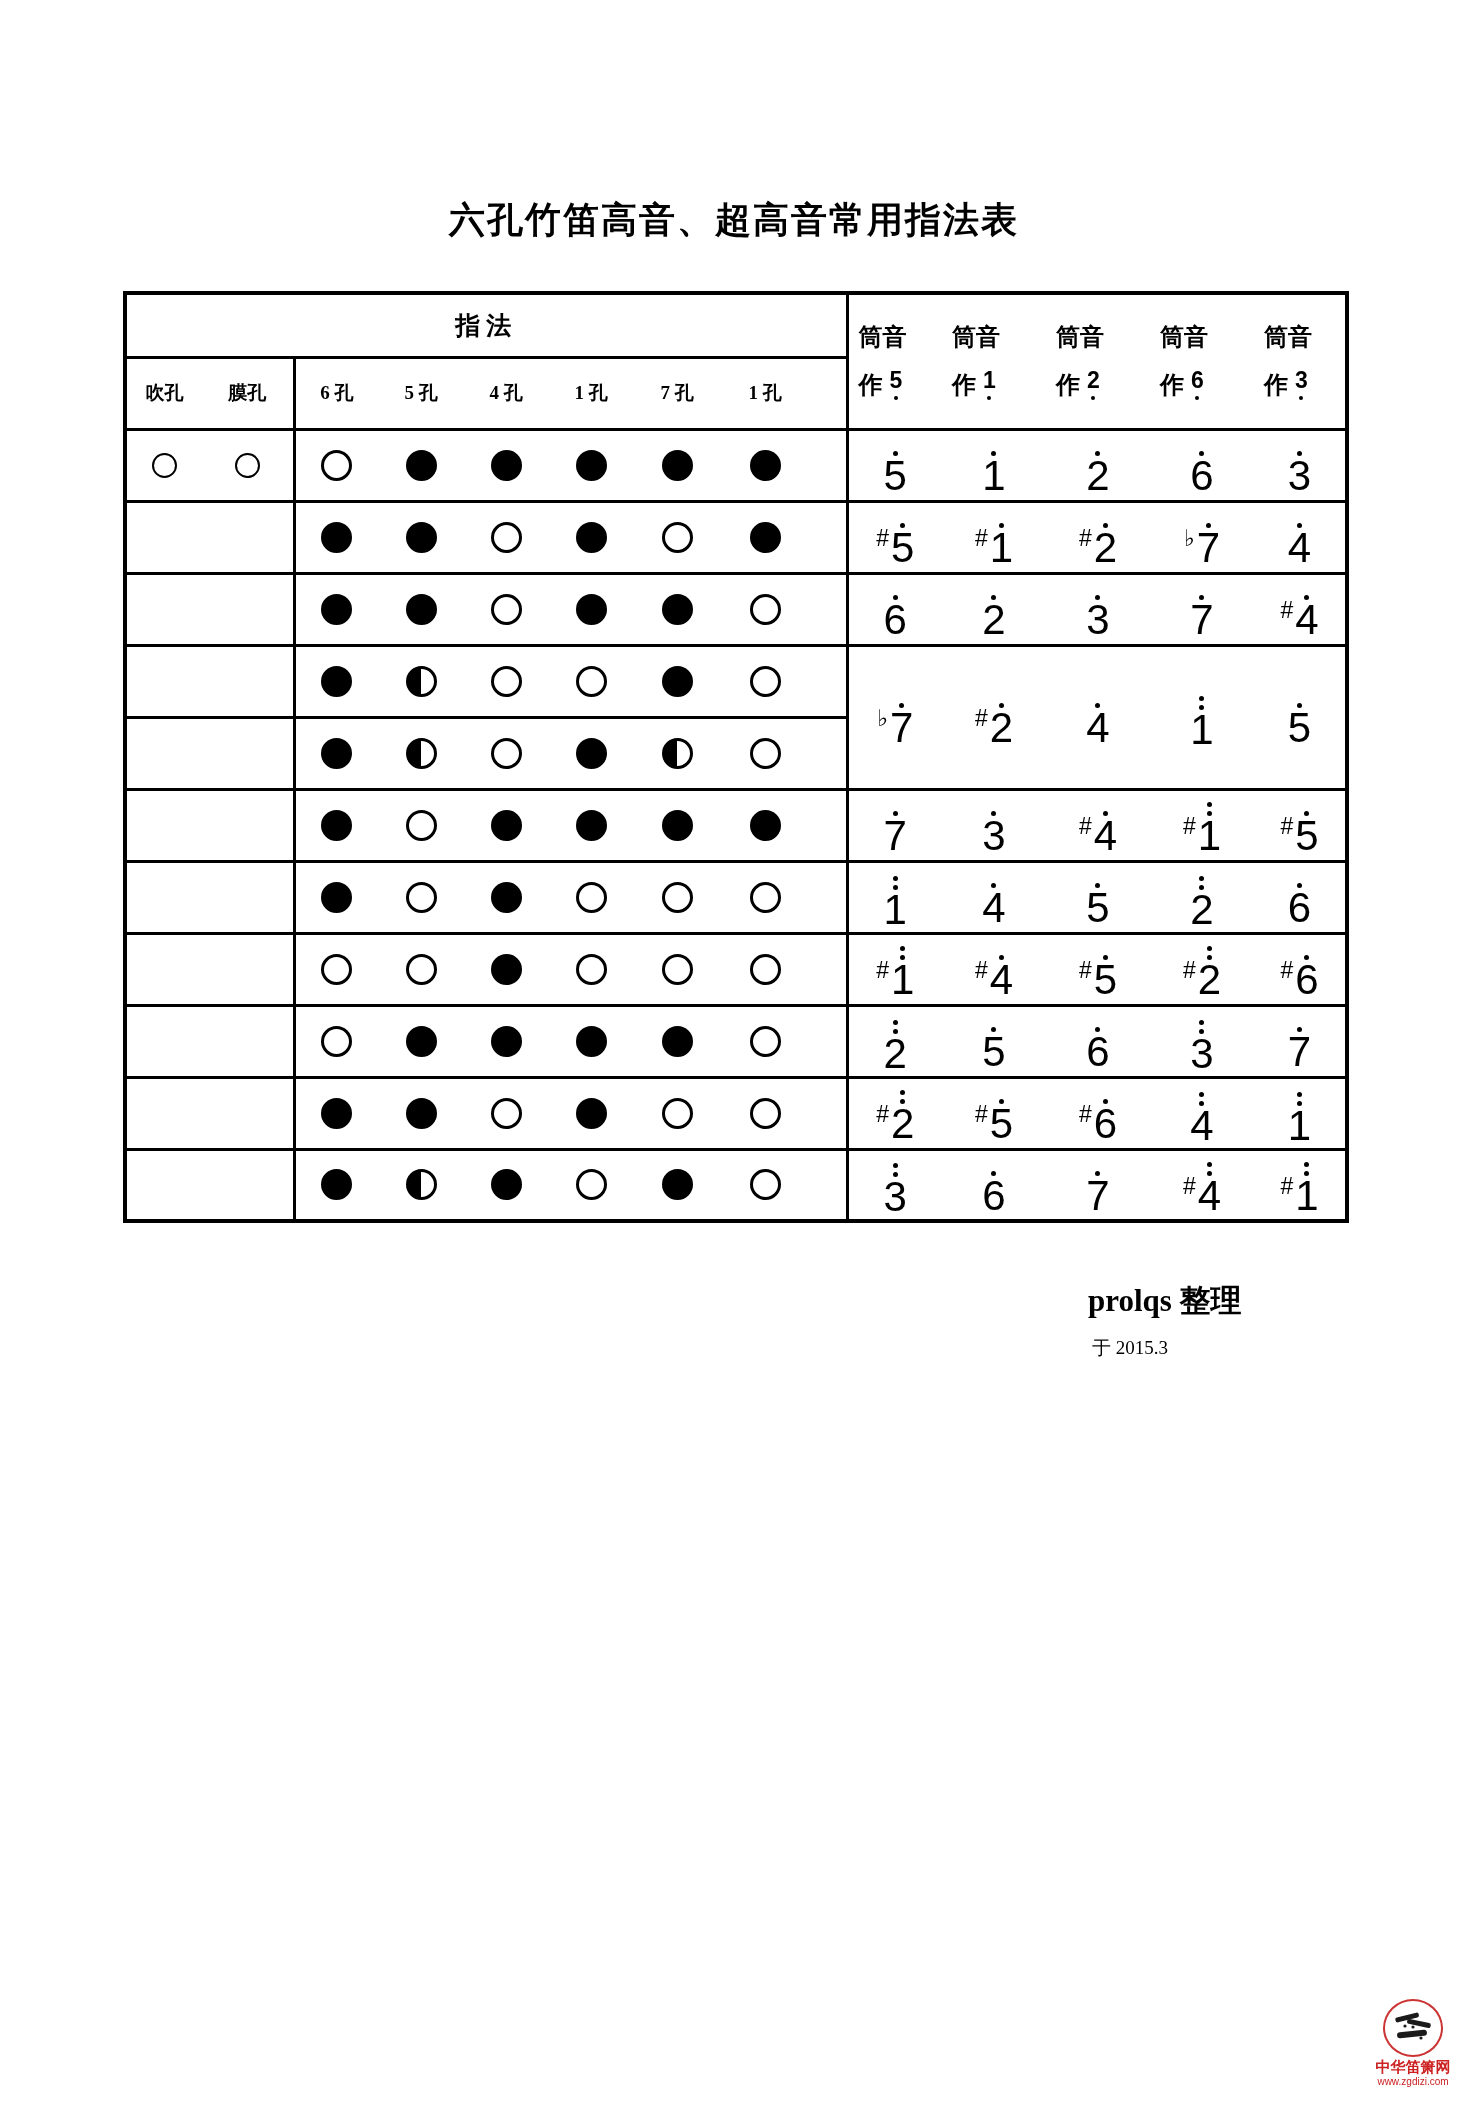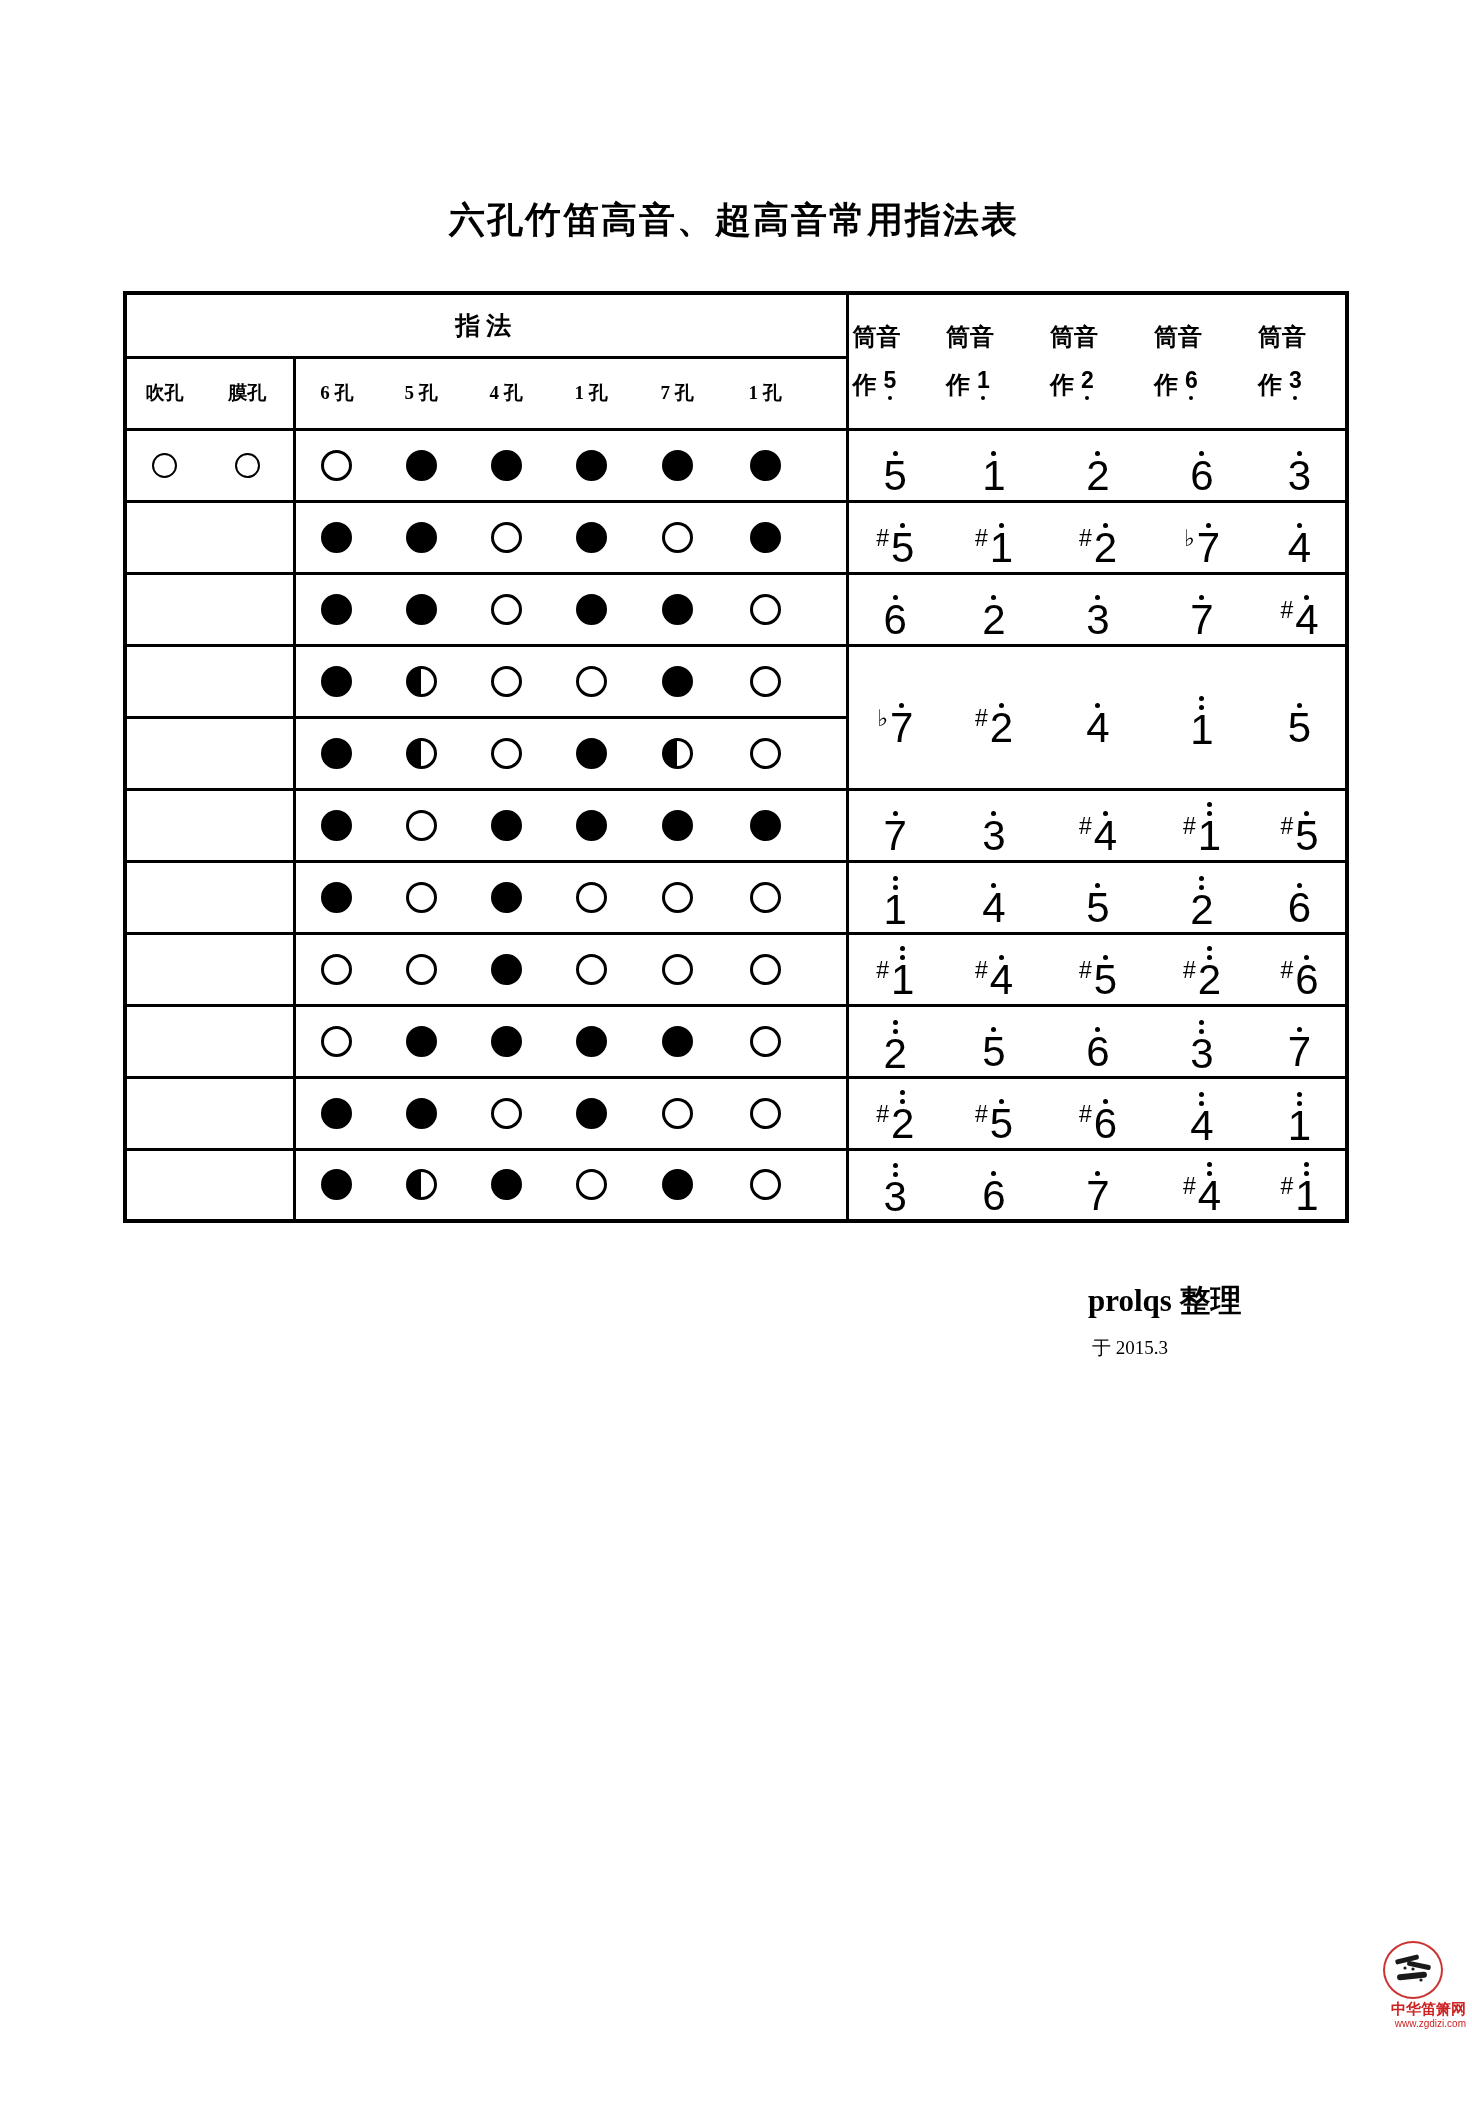--- a/index.html
+++ b/index.html
@@ -22,21 +22,21 @@
     padding:0;text-align:center;vertical-align:middle;
     border-bottom:3px solid #000;
     overflow:visible;
   }
   .ftable tr{height:72px;}
   .ftable tr.hrow1{height:64px;}
   td.v1{border-right:3px solid #000;}
   td.v2{border-right:3px solid #000;}
   td.zhifa{font-size:25px;font-weight:bold;letter-spacing:6px;}
   td.h-hole{font-size:19px;font-weight:bold;white-space:nowrap;}
-  td.h-note{text-align:left;padding-left:4px;}
+  td.h-note{text-align:left;padding-left:10px;}
   .tongyin{font-size:24px;font-weight:bold;margin-bottom:16px;}
   .zuo{font-size:24px;font-weight:bold;display:flex;align-items:flex-start;}
   .numwrap-b{display:inline-flex;flex-direction:column;align-items:center;margin-left:7px;}
   .hnum{font-family:"Liberation Sans",sans-serif;font-size:23px;font-weight:bold;line-height:1;}
   .dotb{width:4px;height:4px;border-radius:50%;background:#000;margin-top:4px;}
   
   .c{display:inline-block;box-sizing:border-box;width:31px;height:31px;
      border:3px solid #000;border-radius:50%;vertical-align:middle;}
   .c.small{width:25px;height:25px;border-width:2px;}
   .c.open{background:#fff;}
@@ -48,21 +48,21 @@
        margin-top:19px;margin-right:2px;}
   .numwrap{display:inline-flex;flex-direction:column;align-items:center;}
   .dots{height:20px;display:flex;flex-direction:column;justify-content:flex-end;
         align-items:center;gap:4px;margin-bottom:2px;}
   .dot{width:5px;height:5px;border-radius:50%;background:#000;}
   .num{font-family:"Liberation Sans",sans-serif;font-size:42px;line-height:0.85;}
   
   .credit{position:absolute;left:1088px;top:1280px;font-size:31px;font-weight:bold;}
   .fdate{position:absolute;left:1092px;top:1335px;font-size:19px;}
   
-  .logo{position:absolute;left:1360px;top:1941px;width:106px;text-align:right;}
+  .logo{position:absolute;left:1360px;top:1999px;width:106px;text-align:center;}
   .logo-circle{width:56px;height:54px;border:2px solid #cc3333;border-radius:50%;
                margin:0 auto 2px auto;display:flex;align-items:center;justify-content:center;
                background:#fff;}
   .logo-name{color:#cc2222;font-weight:bold;font-size:15px;line-height:1.1;}
   .logo-url{color:#cc2222;font-size:10px;line-height:1.2;font-family:"Liberation Sans",sans-serif;}
 </style>
 </head>
 <body>
 
 <div class="title">六孔竹笛高音、超高音常用指法表</div>

